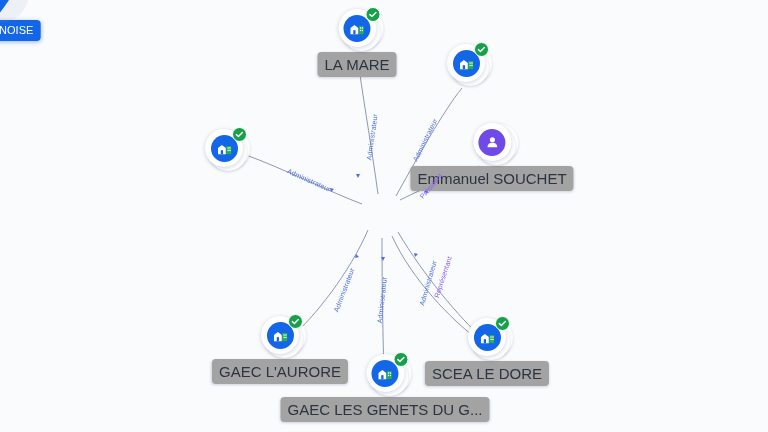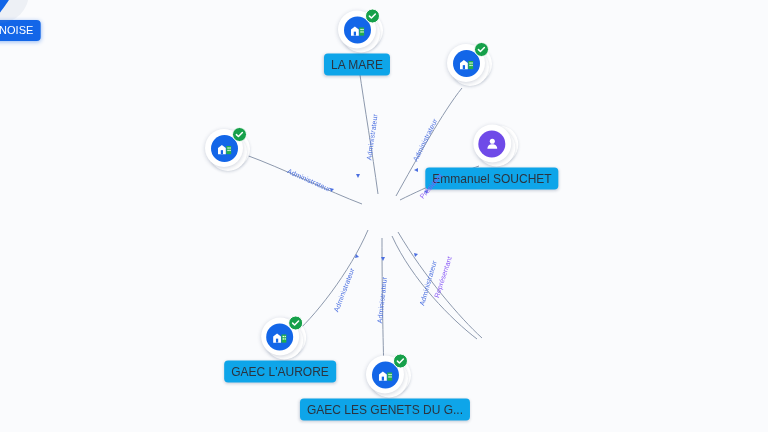--- a/index.html
+++ b/index.html
@@ -74,23 +74,23 @@
     background: #16a04a;
     border: 1.6px solid #ffffff;
     display: flex;
     align-items: center;
     justify-content: center;
   }
 
   
   .label {
     margin-top: 5px;
-    background: #0ea5e9;
+    background: #a3a3a3;
     color: #2b3440;
-    font-size: 12px;
+    font-size: 15px;
     line-height: 1;
     padding: 5px 7px;
     border-radius: 4px;
     white-space: nowrap;
     box-shadow: 0 1px 3px rgba(30,50,90,.20);
   }
   .node.selected .label {
     background: #1366e8;
     color: #ffffff;
     font-size: 11px;
@@ -289,20 +289,43 @@
           </div>
         </div>
         <div class="badge">
           <svg width="9" height="9" viewBox="0 0 10 10">
             <path d="M1.6,5.1 L3.8,7.2 L8.2,2.8" fill="none" stroke="#ffffff" stroke-width="1.7" stroke-linecap="round" stroke-linejoin="round"></path>
           </svg>
         </div>
       </div>
       <div class="label">GAEC L'AURORE</div>
     </div>
+    <div class="node" style="left: 487px; top: 352px;">
+      <div class="stack">
+        <div class="avatar">
+          <div class="disc company">
+            <svg width="15" height="13" viewBox="0 0 17 15">
+              <path d="M1,14 L1,7 L5.5,3.4 L10,7 L10,14 Z" fill="#ffffff"></path>
+              <rect x="10.6" y="4.6" width="5.6" height="9.4" fill="#22b04b"></rect>
+              <rect x="11.9" y="6.2" width="1.5" height="1.5" fill="#ffffff"></rect>
+              <rect x="14.1" y="6.2" width="1.5" height="1.5" fill="#ffffff"></rect>
+              <rect x="11.9" y="9" width="1.5" height="1.5" fill="#ffffff"></rect>
+              <rect x="14.1" y="9" width="1.5" height="1.5" fill="#ffffff"></rect>
+              <rect x="4.2" y="9.4" width="2.6" height="4.6" fill="#1366e8"></rect>
+            </svg>
+          </div>
+        </div>
+        <div class="badge">
+          <svg width="9" height="9" viewBox="0 0 10 10">
+            <path d="M1.6,5.1 L3.8,7.2 L8.2,2.8" fill="none" stroke="#ffffff" stroke-width="1.7" stroke-linecap="round" stroke-linejoin="round"></path>
+          </svg>
+        </div>
+      </div>
+      <div class="label">SCEA LE DORE</div>
+    </div>
     <div class="edge-label admin" style="left: 372px; top: 137px; transform: translate(-50%, -50%) rotate(-82deg);">Administrateur</div>
     <div class="edge-label admin" style="left: 425px; top: 140px; transform: translate(-50%, -50%) rotate(-64deg);">Administrateur</div>
     <div class="edge-label admin" style="left: 309px; top: 180px; transform: translate(-50%, -50%) rotate(24deg);">Administrateur</div>
     <div class="edge-label role" style="left: 431px; top: 186px; transform: translate(-50%, -50%) rotate(-50deg);">Président</div>
     <div class="edge-label admin" style="left: 344px; top: 290px; transform: translate(-50%, -50%) rotate(-69deg);">Administrateur</div>
     <div class="edge-label admin" style="left: 382px; top: 300px; transform: translate(-50%, -50%) rotate(-84deg);">Administrateur</div>
     <div class="edge-label admin" style="left: 428px; top: 283px; transform: translate(-50%, -50%) rotate(-74deg);">Administrateur</div>
     <div class="edge-label role" style="left: 443px; top: 277px; transform: translate(-50%, -50%) rotate(-72deg);">Représentant</div>
   </div>
 

